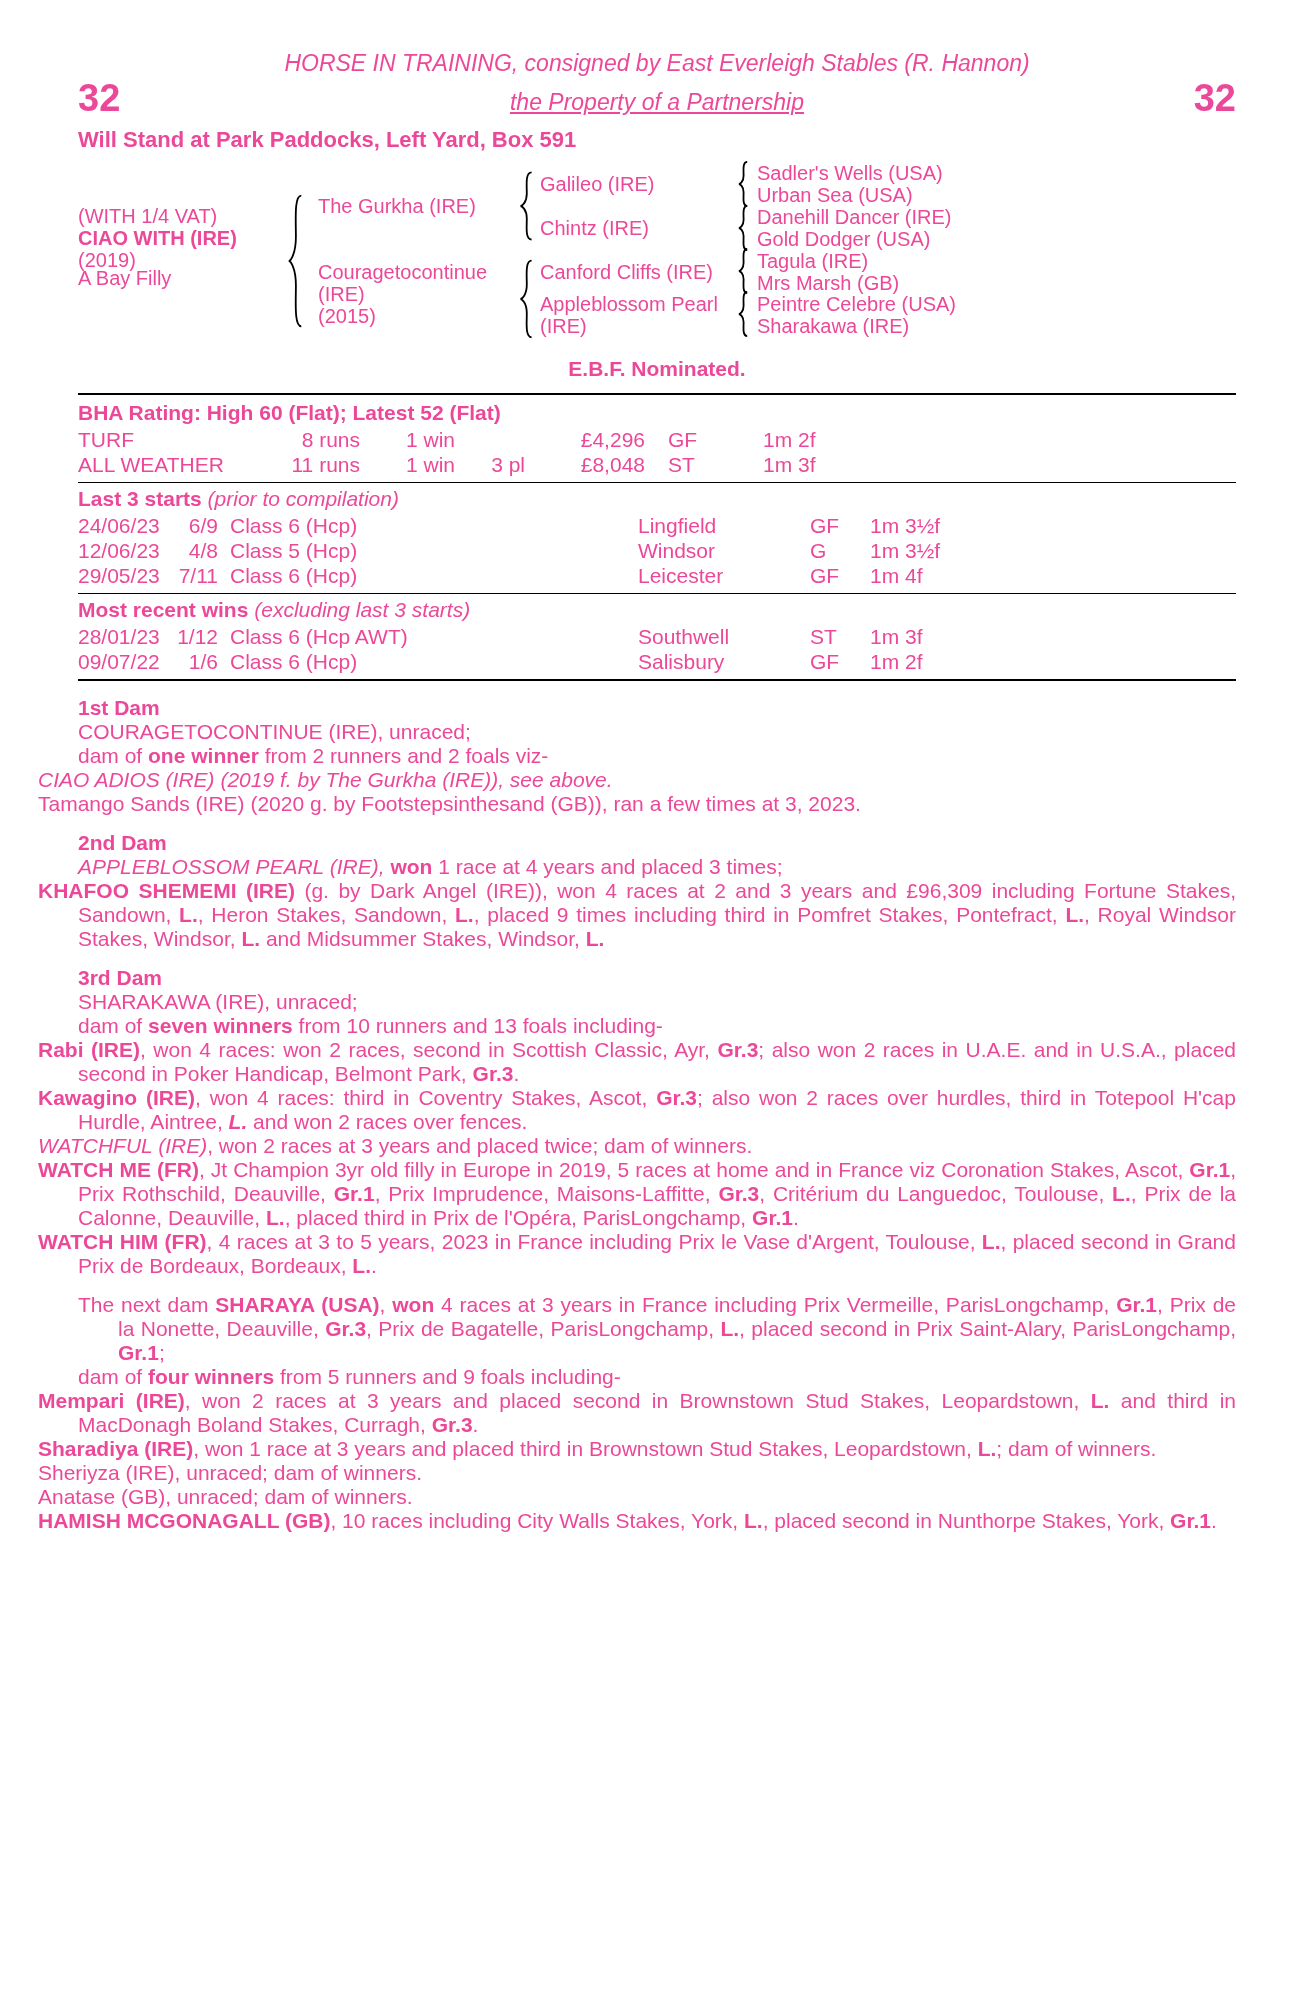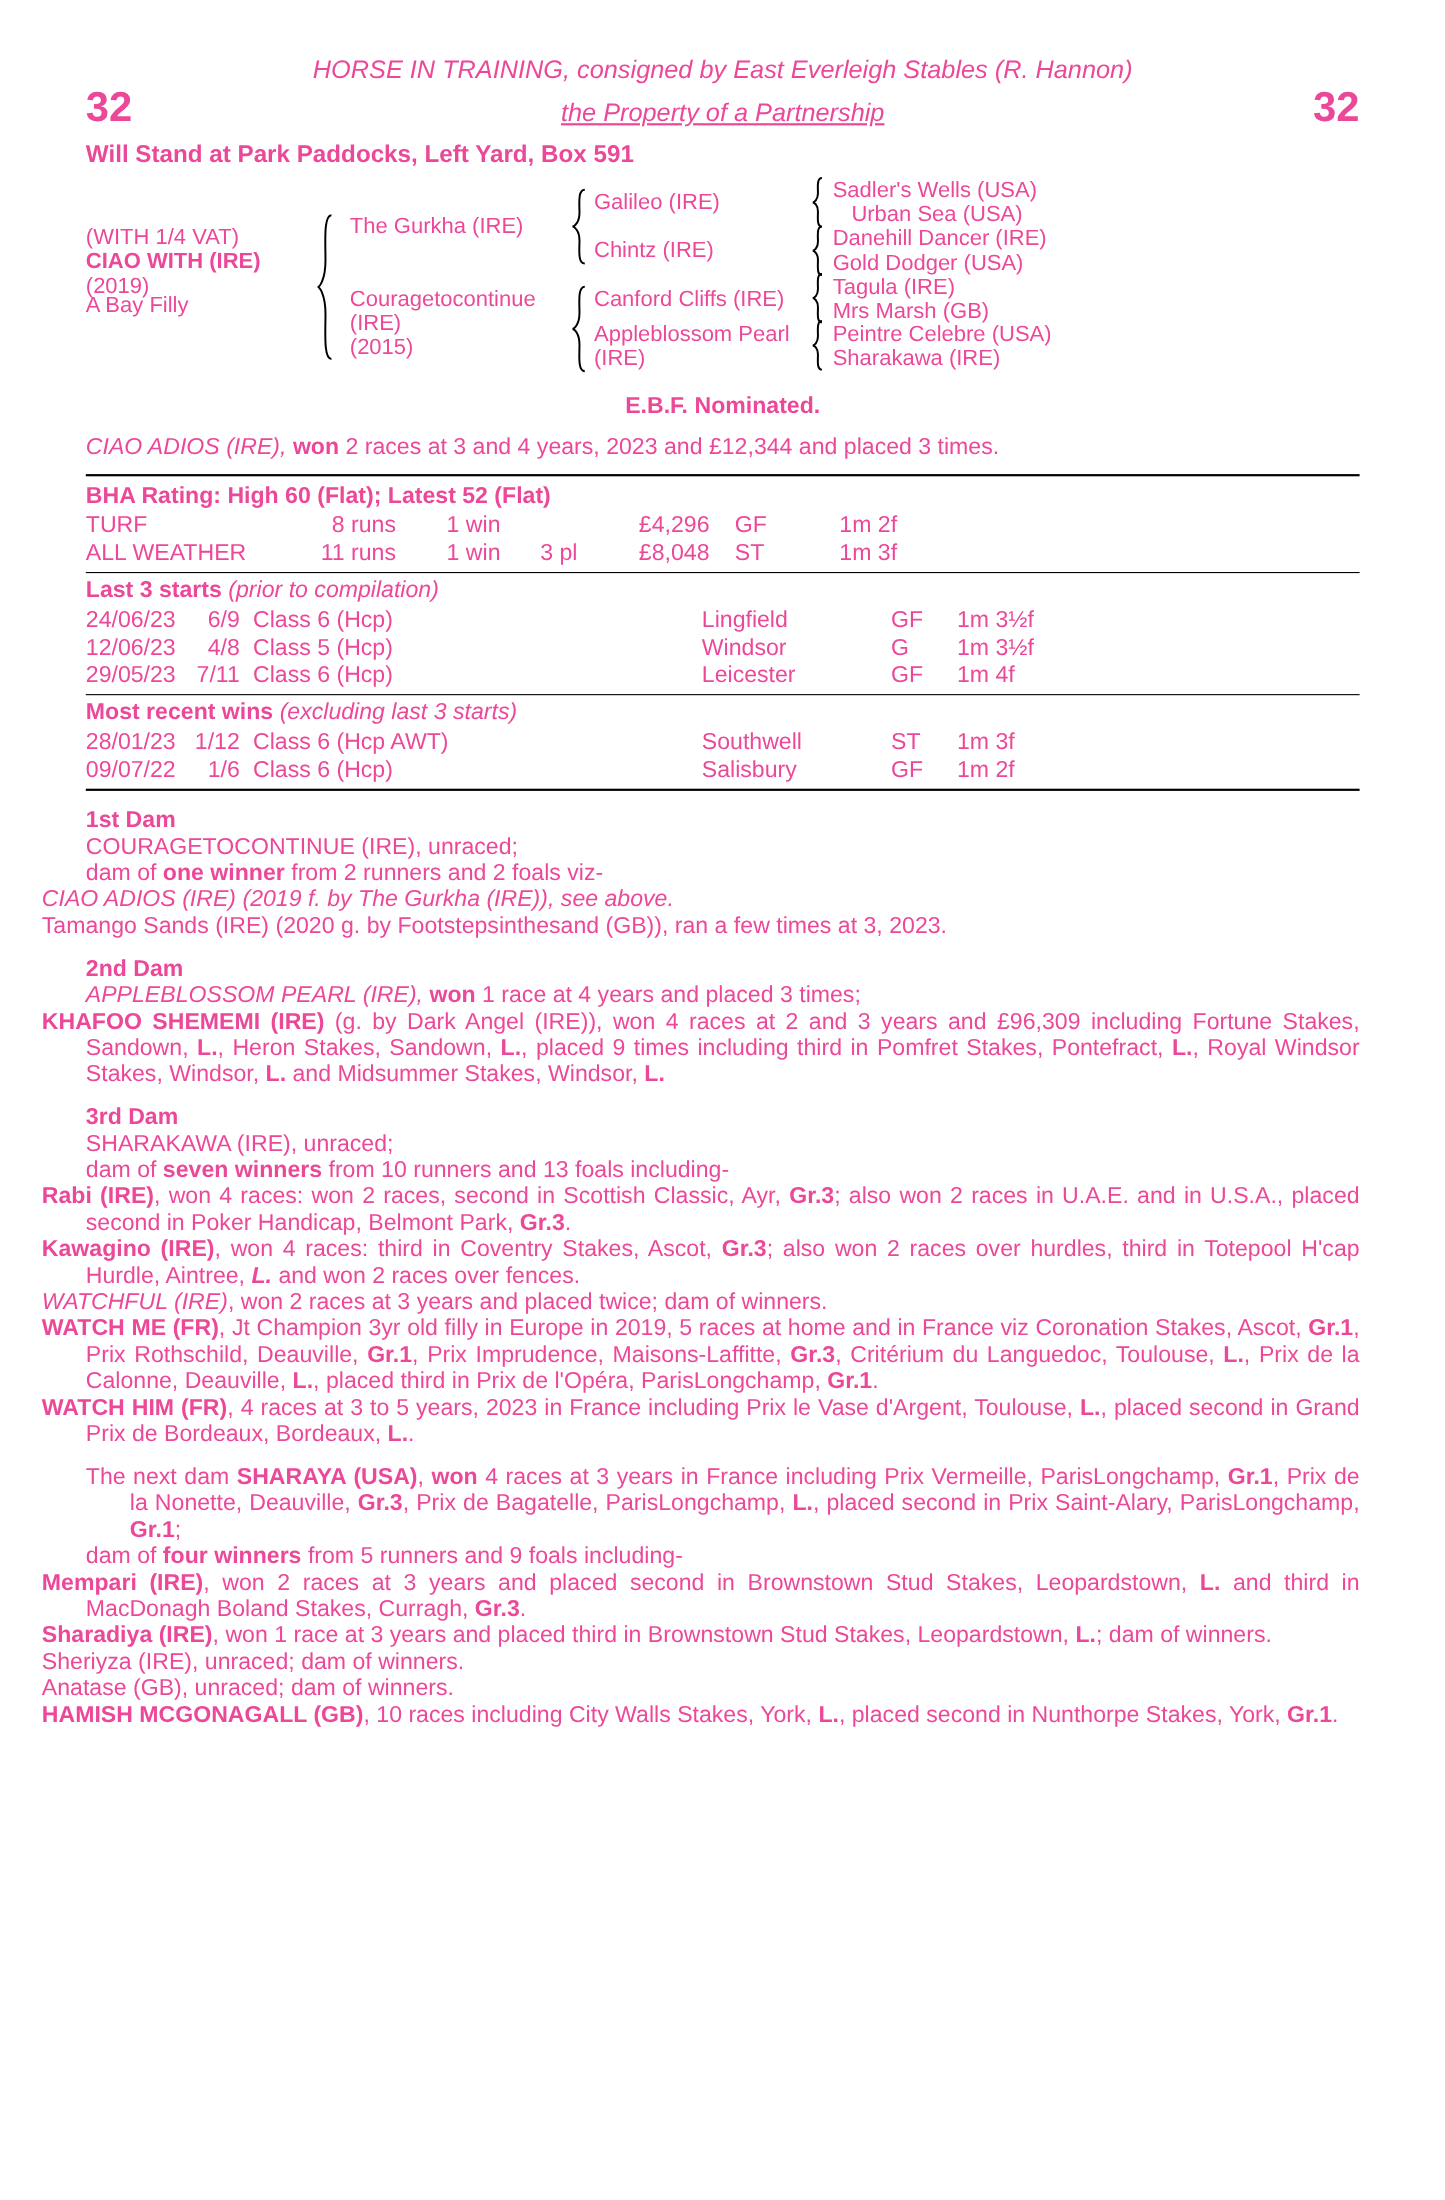--- a/index.html
+++ b/index.html
@@ -105,32 +105,31 @@
         <path d="M17 2 C9 2 11 20 11 32 C11 45 5 50 3 50 C5 50 11 55 11 68 C11 80 9 98 17 98"></path>
       </svg>
       <svg class="brace" style="left:659px;top:87px;width:12px;height:46px" viewBox="0 0 20 100" preserveAspectRatio="none">
         <path d="M17 2 C9 2 11 20 11 32 C11 45 5 50 3 50 C5 50 11 55 11 68 C11 80 9 98 17 98"></path>
       </svg>
       <svg class="brace" style="left:659px;top:130px;width:12px;height:46px" viewBox="0 0 20 100" preserveAspectRatio="none">
         <path d="M17 2 C9 2 11 20 11 32 C11 45 5 50 3 50 C5 50 11 55 11 68 C11 80 9 98 17 98"></path>
       </svg>
 
       <span class="abs" style="left:679px;top:1px">Sadler's Wells (USA)</span>
-      <span class="abs" style="left:696px;top:23px">Urban Sea (USA)</span>
+      <span class="abs" style="left:679px;top:23px">Urban Sea (USA)</span>
       <span class="abs" style="left:679px;top:45px">Danehill Dancer (IRE)</span>
       <span class="abs" style="left:679px;top:67px">Gold Dodger (USA)</span>
       <span class="abs" style="left:679px;top:89px">Tagula (IRE)</span>
       <span class="abs" style="left:679px;top:111px">Mrs Marsh (GB)</span>
       <span class="abs" style="left:679px;top:132px">Peintre Celebre (USA)</span>
       <span class="abs" style="left:679px;top:154px">Sharakawa (IRE)</span>
     </div>
 
     <div class="ebf">E.B.F. Nominated.</div>
 
-    <p class="summary"><span class="i">CIAO ADIOS (IRE), </span><span class="b">won</span><span> 2 races at 3 and 4 years, 2023 and £12,344 and placed 3 times.</span></p>
 
     <div class="record">
       <hr class="rule">
       <div class="rating-title">BHA Rating: High 60 (Flat); Latest 52 (Flat)</div>
 
       <div class="rating-row">
         <span class="ra-surface">TURF</span>
         <span class="ra-runs">8 runs</span>
         <span class="ra-wins">1 win</span>
         <span class="ra-pl"></span>

